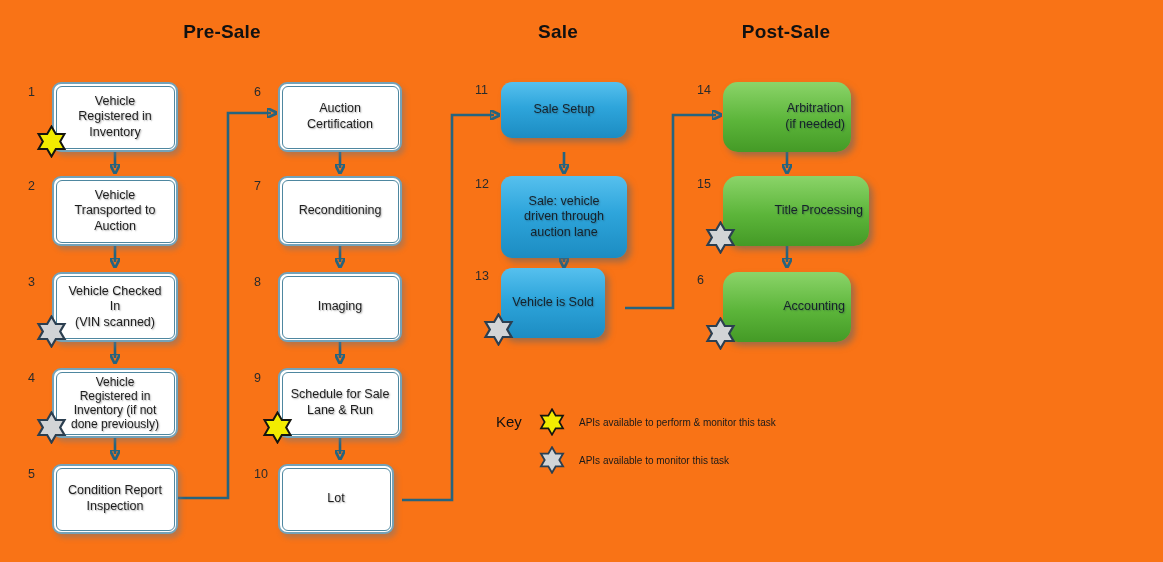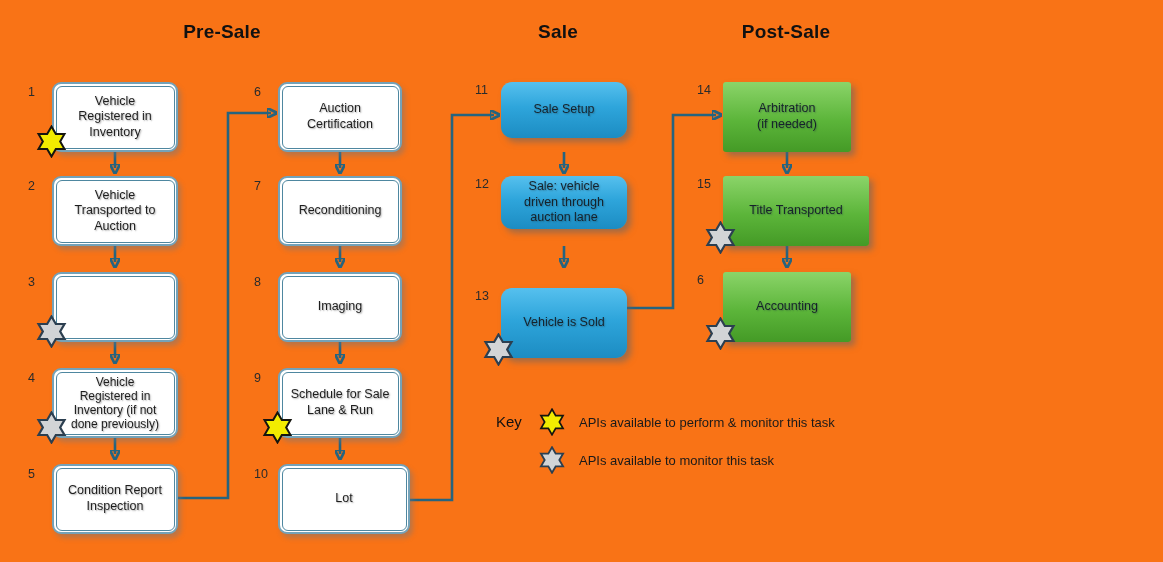--- a/index.html
+++ b/index.html
@@ -30,35 +30,35 @@
   .node.outline::before {
     content:""; position:absolute; inset:1.5px; border:1.5px solid #4E87A0;
     border-radius:6px; pointer-events:none;
   }
   .node.blue {
     background:linear-gradient(180deg,#56C0EE 0%,#2EA5DB 45%,#1C8CC2 100%);
     border-radius:11px; box-shadow:4px 4px 6px rgba(90,100,110,.55);
   }
   .node.green {
     background:linear-gradient(180deg,#8BD469 0%,#5CB53A 55%,#449A26 100%);
-    border-radius:3px; box-shadow:4px 4px 6px rgba(90,100,110,.55);
+    border-radius:15px; box-shadow:4px 4px 6px rgba(90,100,110,.55);justify-content:flex-end;
   }
   .node.blue .lbl, .node.green .lbl { color:#16222B; text-shadow:1px 1.2px 1.5px rgba(30,50,60,.35); }
   .num {
     position:absolute; left:-26px; top:1px; width:24px; font-size:12.5px; color:#2b2b2b; text-align:left;
   }
   .star { position:absolute; left:-19px; bottom:-8px; z-index:3; }
   .fill-yellow { fill:#F2EC00; stroke:#15150F; stroke-width:2; stroke-linejoin:miter; }
   .fill-gray   { fill:#D2D4D6; stroke:#2C3F50; stroke-width:2.2; stroke-linejoin:miter; }
 
   .key { position:absolute; left:494px; top:403px; z-index:2; }
   .key-title { position:absolute; left:2px; top:10px; font-size:15px; font-weight:normal; color:#111; }
   .key-rows { margin-left:44px; }
   .key-row { display:flex; align-items:center; height:38px; gap:13px; }
-  .key-row .key-label { font-size:13px; color:#1a1a1a; white-space:nowrap; }
+  .key-row .key-label { font-size:10px; color:#1a1a1a; white-space:nowrap; }
 </style>
 </head>
 <body>
 
 <div class="canvas">
 
   <div class="section-title" style="left:222px">Pre-Sale</div>
   <div class="section-title" style="left:558px">Sale</div>
   <div class="section-title" style="left:786px">Post-Sale</div>
 
@@ -102,20 +102,23 @@
 
   <div class="node outline" style="left:52px;top:176px;width:126px;height:70px">
     <span class="num">2</span>
     <span class="lbl">Vehicle
 Transported to
 Auction</span>
   </div>
 
   <div class="node outline" style="left:52px;top:272px;width:126px;height:70px">
     <span class="num">3</span>
+    <span class="lbl">Vehicle Checked
+In
+(VIN scanned)</span>
     <svg class="star" width="33" height="33" viewBox="0 0 33 33">
         <polygon class="fill-gray" points="16.5,1.5 20.83,9 29.49,9 25.16,16.5 29.49,24 20.83,24 16.5,31.5 12.17,24 3.51,24 7.84,16.5 3.51,9 12.17,9"></polygon>
       </svg>
   </div>
 
   <div class="node outline" style="left:52px;top:368px;width:126px;height:70px">
     <span class="num">4</span>
     <span class="lbl" style="font-size:12px;line-height:1.18">Vehicle
 Registered in
 Inventory (if not
@@ -149,54 +152,54 @@
 
   <div class="node outline" style="left:278px;top:368px;width:124px;height:70px">
     <span class="num">9</span>
     <span class="lbl">Schedule for Sale
 Lane &amp; Run</span>
     <svg class="star" width="33" height="33" viewBox="0 0 33 33">
         <polygon class="fill-yellow" points="16.5,1.5 20.83,9 29.49,9 25.16,16.5 29.49,24 20.83,24 16.5,31.5 12.17,24 3.51,24 7.84,16.5 3.51,9 12.17,9"></polygon>
       </svg>
   </div>
 
-  <div class="node outline" style="left:278px;top:464px;width:132px;height:70px">
+  <div class="node outline" style="left:278px;top:464px;width:116px;height:70px">
     <span class="num">10</span>
     <span class="lbl">Lot</span>
   </div>
 
   <div class="node blue" style="left:501px;top:82px;width:126px;height:56px">
     <span class="num">11</span>
     <span class="lbl">Sale Setup</span>
   </div>
 
-  <div class="node blue" style="left:501px;top:176px;width:126px;height:53px">
+  <div class="node blue" style="left:501px;top:176px;width:126px;height:82px">
     <span class="num">12</span>
     <span class="lbl">Sale: vehicle
 driven through
 auction lane</span>
   </div>
 
-  <div class="node blue" style="left:501px;top:288px;width:126px;height:70px">
+  <div class="node blue" style="left:501px;top:268px;width:104px;height:70px">
     <span class="num">13</span>
     <span class="lbl">Vehicle is Sold</span>
     <svg class="star" width="33" height="33" viewBox="0 0 33 33">
         <polygon class="fill-gray" points="16.5,1.5 20.83,9 29.49,9 25.16,16.5 29.49,24 20.83,24 16.5,31.5 12.17,24 3.51,24 7.84,16.5 3.51,9 12.17,9"></polygon>
       </svg>
   </div>
 
   <div class="node green" style="left:723px;top:82px;width:128px;height:70px">
     <span class="num">14</span>
     <span class="lbl">Arbitration
 (if needed)</span>
   </div>
 
   <div class="node green" style="left:723px;top:176px;width:146px;height:70px">
     <span class="num">15</span>
-    <span class="lbl">Title Transported</span>
+    <span class="lbl">Title Processing</span>
     <svg class="star" width="33" height="33" viewBox="0 0 33 33">
         <polygon class="fill-gray" points="16.5,1.5 20.83,9 29.49,9 25.16,16.5 29.49,24 20.83,24 16.5,31.5 12.17,24 3.51,24 7.84,16.5 3.51,9 12.17,9"></polygon>
       </svg>
   </div>
 
   <div class="node green" style="left:723px;top:272px;width:128px;height:70px">
     <span class="num">6</span>
     <span class="lbl">Accounting</span>
     <svg class="star" width="33" height="33" viewBox="0 0 33 33">
         <polygon class="fill-gray" points="16.5,1.5 20.83,9 29.49,9 25.16,16.5 29.49,24 20.83,24 16.5,31.5 12.17,24 3.51,24 7.84,16.5 3.51,9 12.17,9"></polygon>

